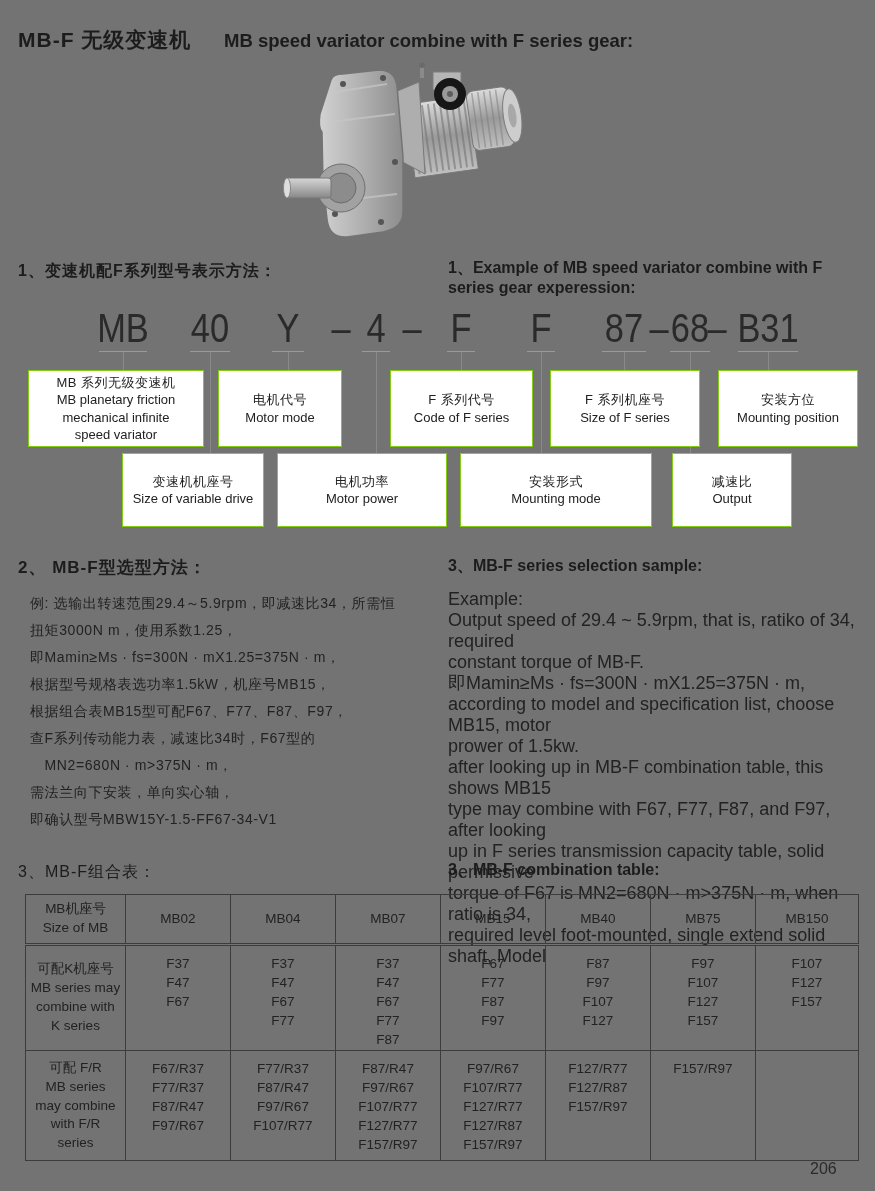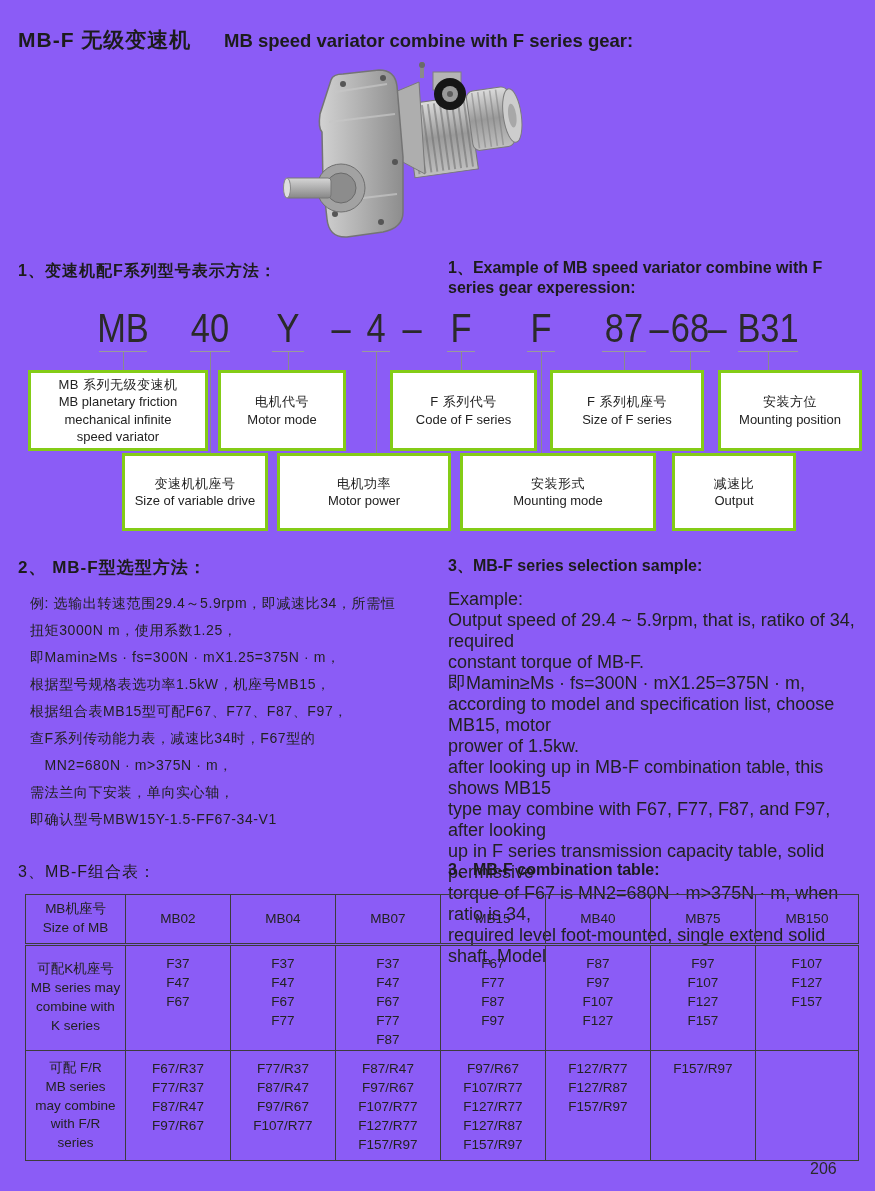--- a/index.html
+++ b/index.html
@@ -1,27 +1,27 @@
 <!DOCTYPE html>
 <html><head>
 <meta charset="utf-8">
 <style>
   html,body{margin:0;padding:0;background:#fff;}
-  .page{position:relative;width:875px;height:1191px;background:#8b5cf6;overflow:hidden;
+  .page{position:relative;width:875px;height:1191px;background:#737373;overflow:hidden;
         font-family:"Liberation Sans",sans-serif;color:#1c1c1c;}
   .abs{position:absolute;}
   .title-zh{left:18px;top:26px;font-size:21px;font-weight:bold;letter-spacing:1px;}
   .title-en{left:224px;top:30px;font-size:18.5px;font-weight:bold;}
   .sec-head-zh{font-size:16px;font-weight:600;letter-spacing:1px;}
   .sec-head-en{font-size:16px;font-weight:bold;}
   .token{top:306px;font-size:40px;font-weight:500;color:#2a2a2a;
          transform:translateX(-50%) scaleX(.86);white-space:nowrap;}
   .tick{top:351px;height:1px;background:#9a9a9a;}
   .vline{width:1px;background:#8a8a8a;}
-  .lbox{border:3px solid #84cc16;background:#fff;display:flex;flex-direction:column;
+  .lbox{border:1px solid #84cc16;background:#fff;display:flex;flex-direction:column;
         align-items:center;justify-content:center;text-align:center;
         font-size:13px;line-height:1.32;color:#222;white-space:pre-line;}
   .lbox .zh{letter-spacing:.5px;}
   .bodyline-zh{font-size:14px;color:#222;letter-spacing:.6px;white-space:pre-line;line-height:27px;}
   .bodyline-en{font-size:18px;color:#222;white-space:pre-line;line-height:21px;}
   table.combo{border-collapse:collapse;table-layout:fixed;width:833px;}
   table.combo th,table.combo td{border:1px solid #3c3c3c;font-weight:normal;
         text-align:center;white-space:pre-line;font-size:13.5px;color:#222;line-height:1.4;}
   table.combo thead th{height:46px;border-bottom:3px double #3c3c3c;}
   td.vals{vertical-align:top;padding-top:9px;}

